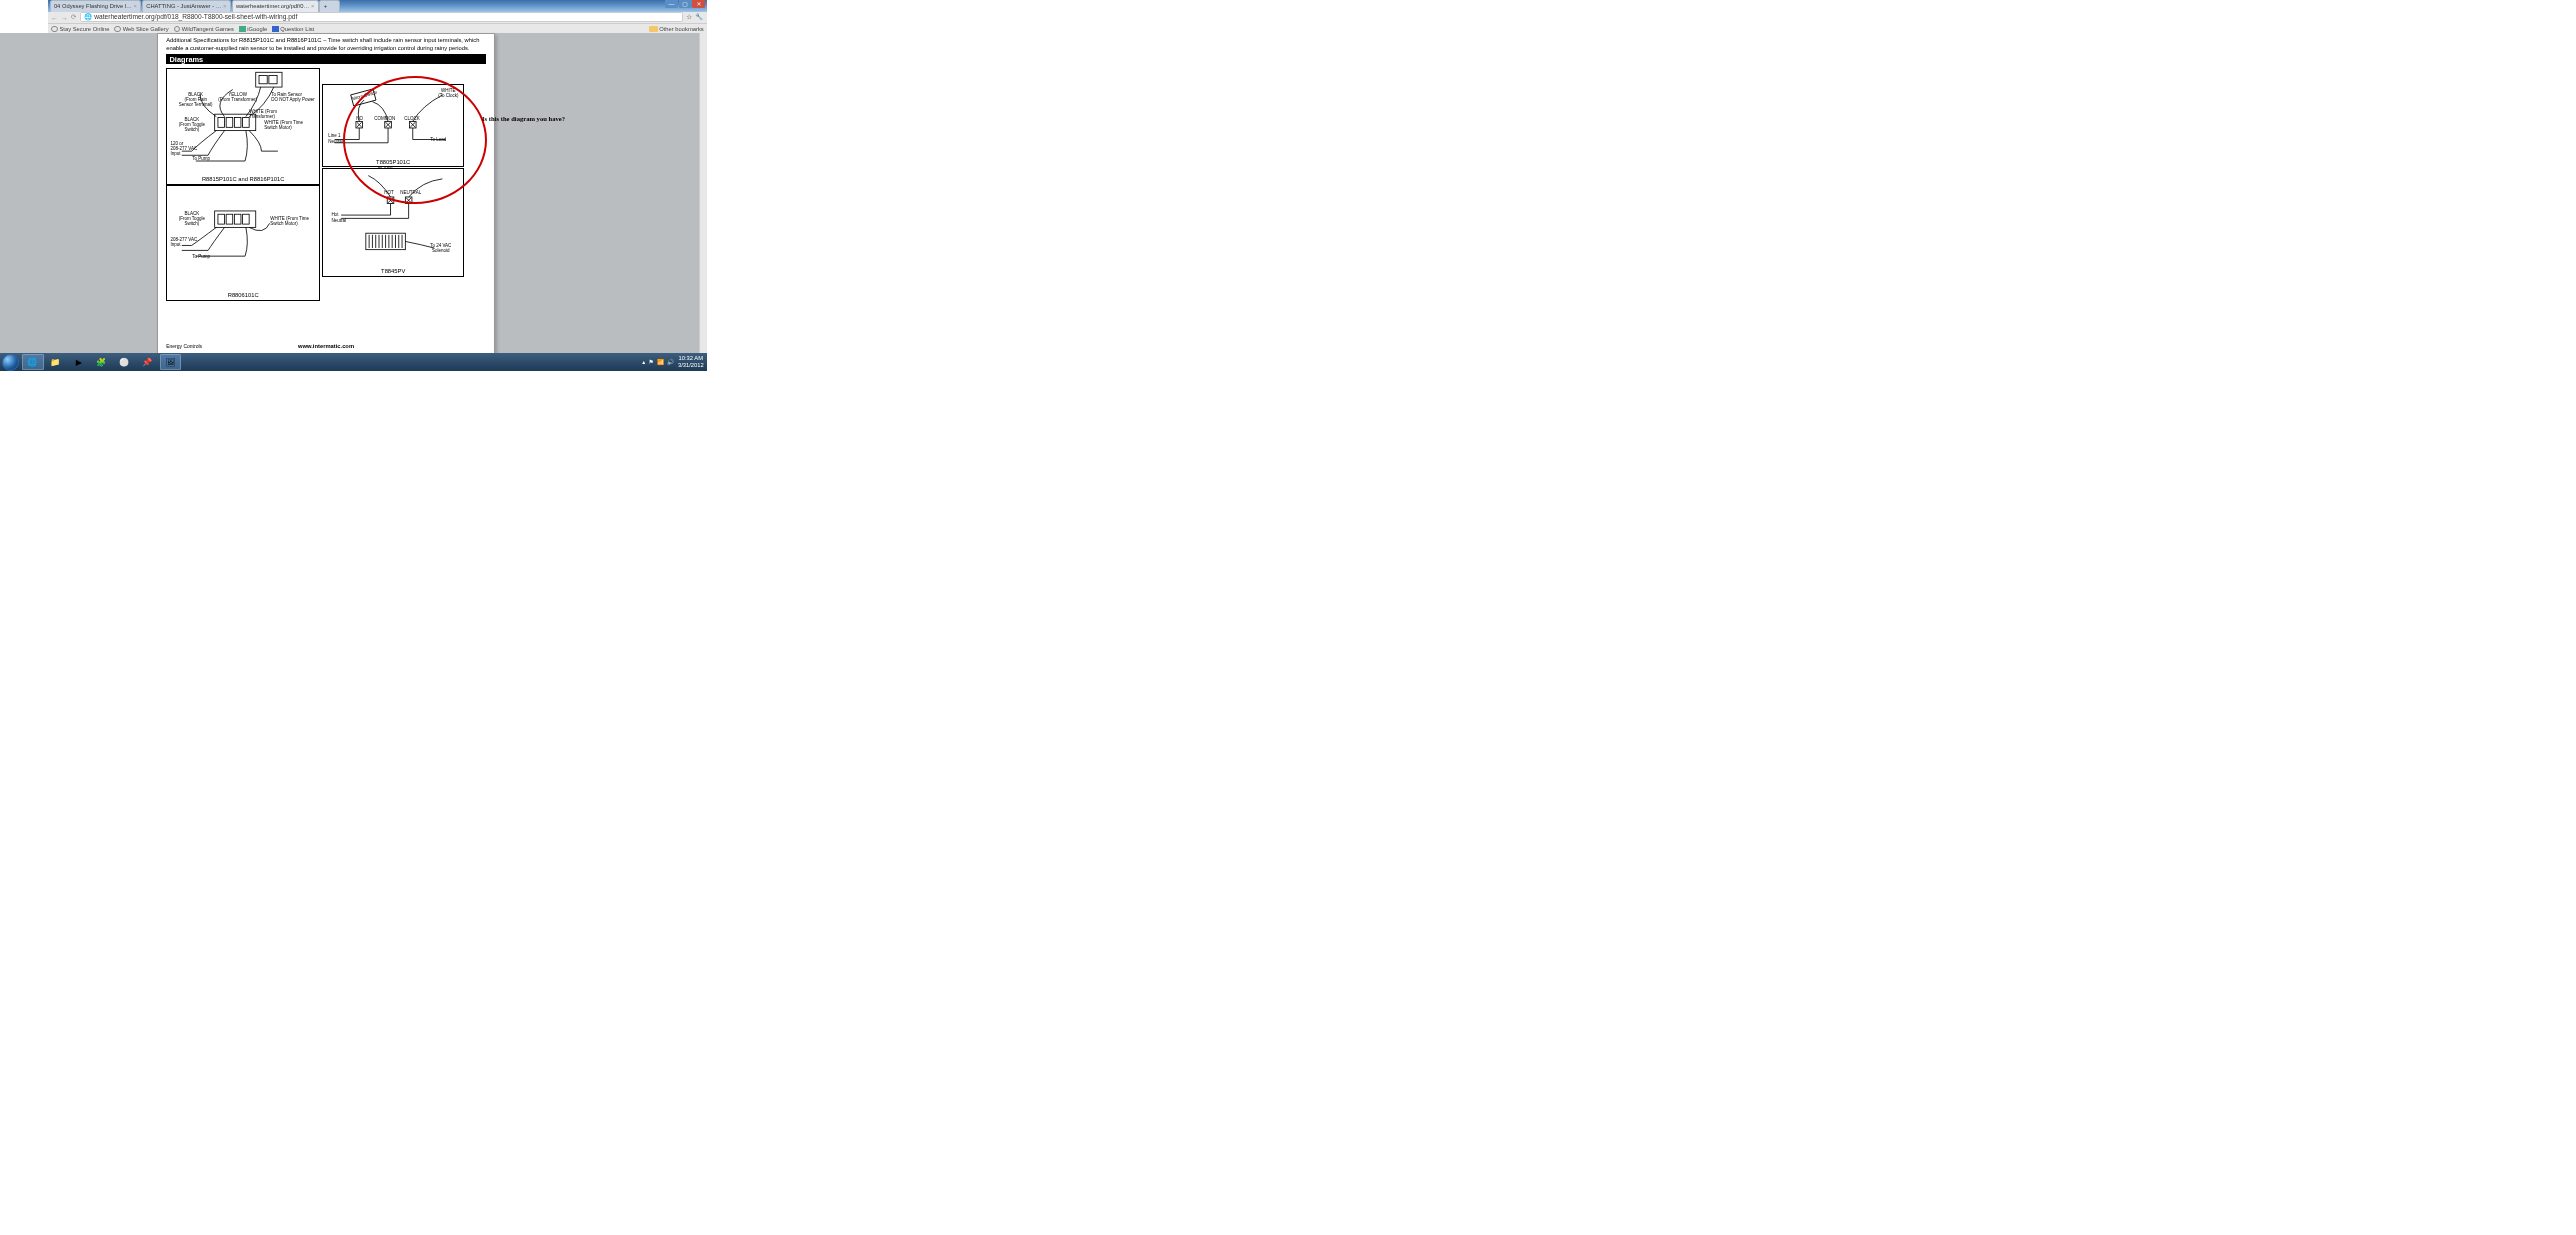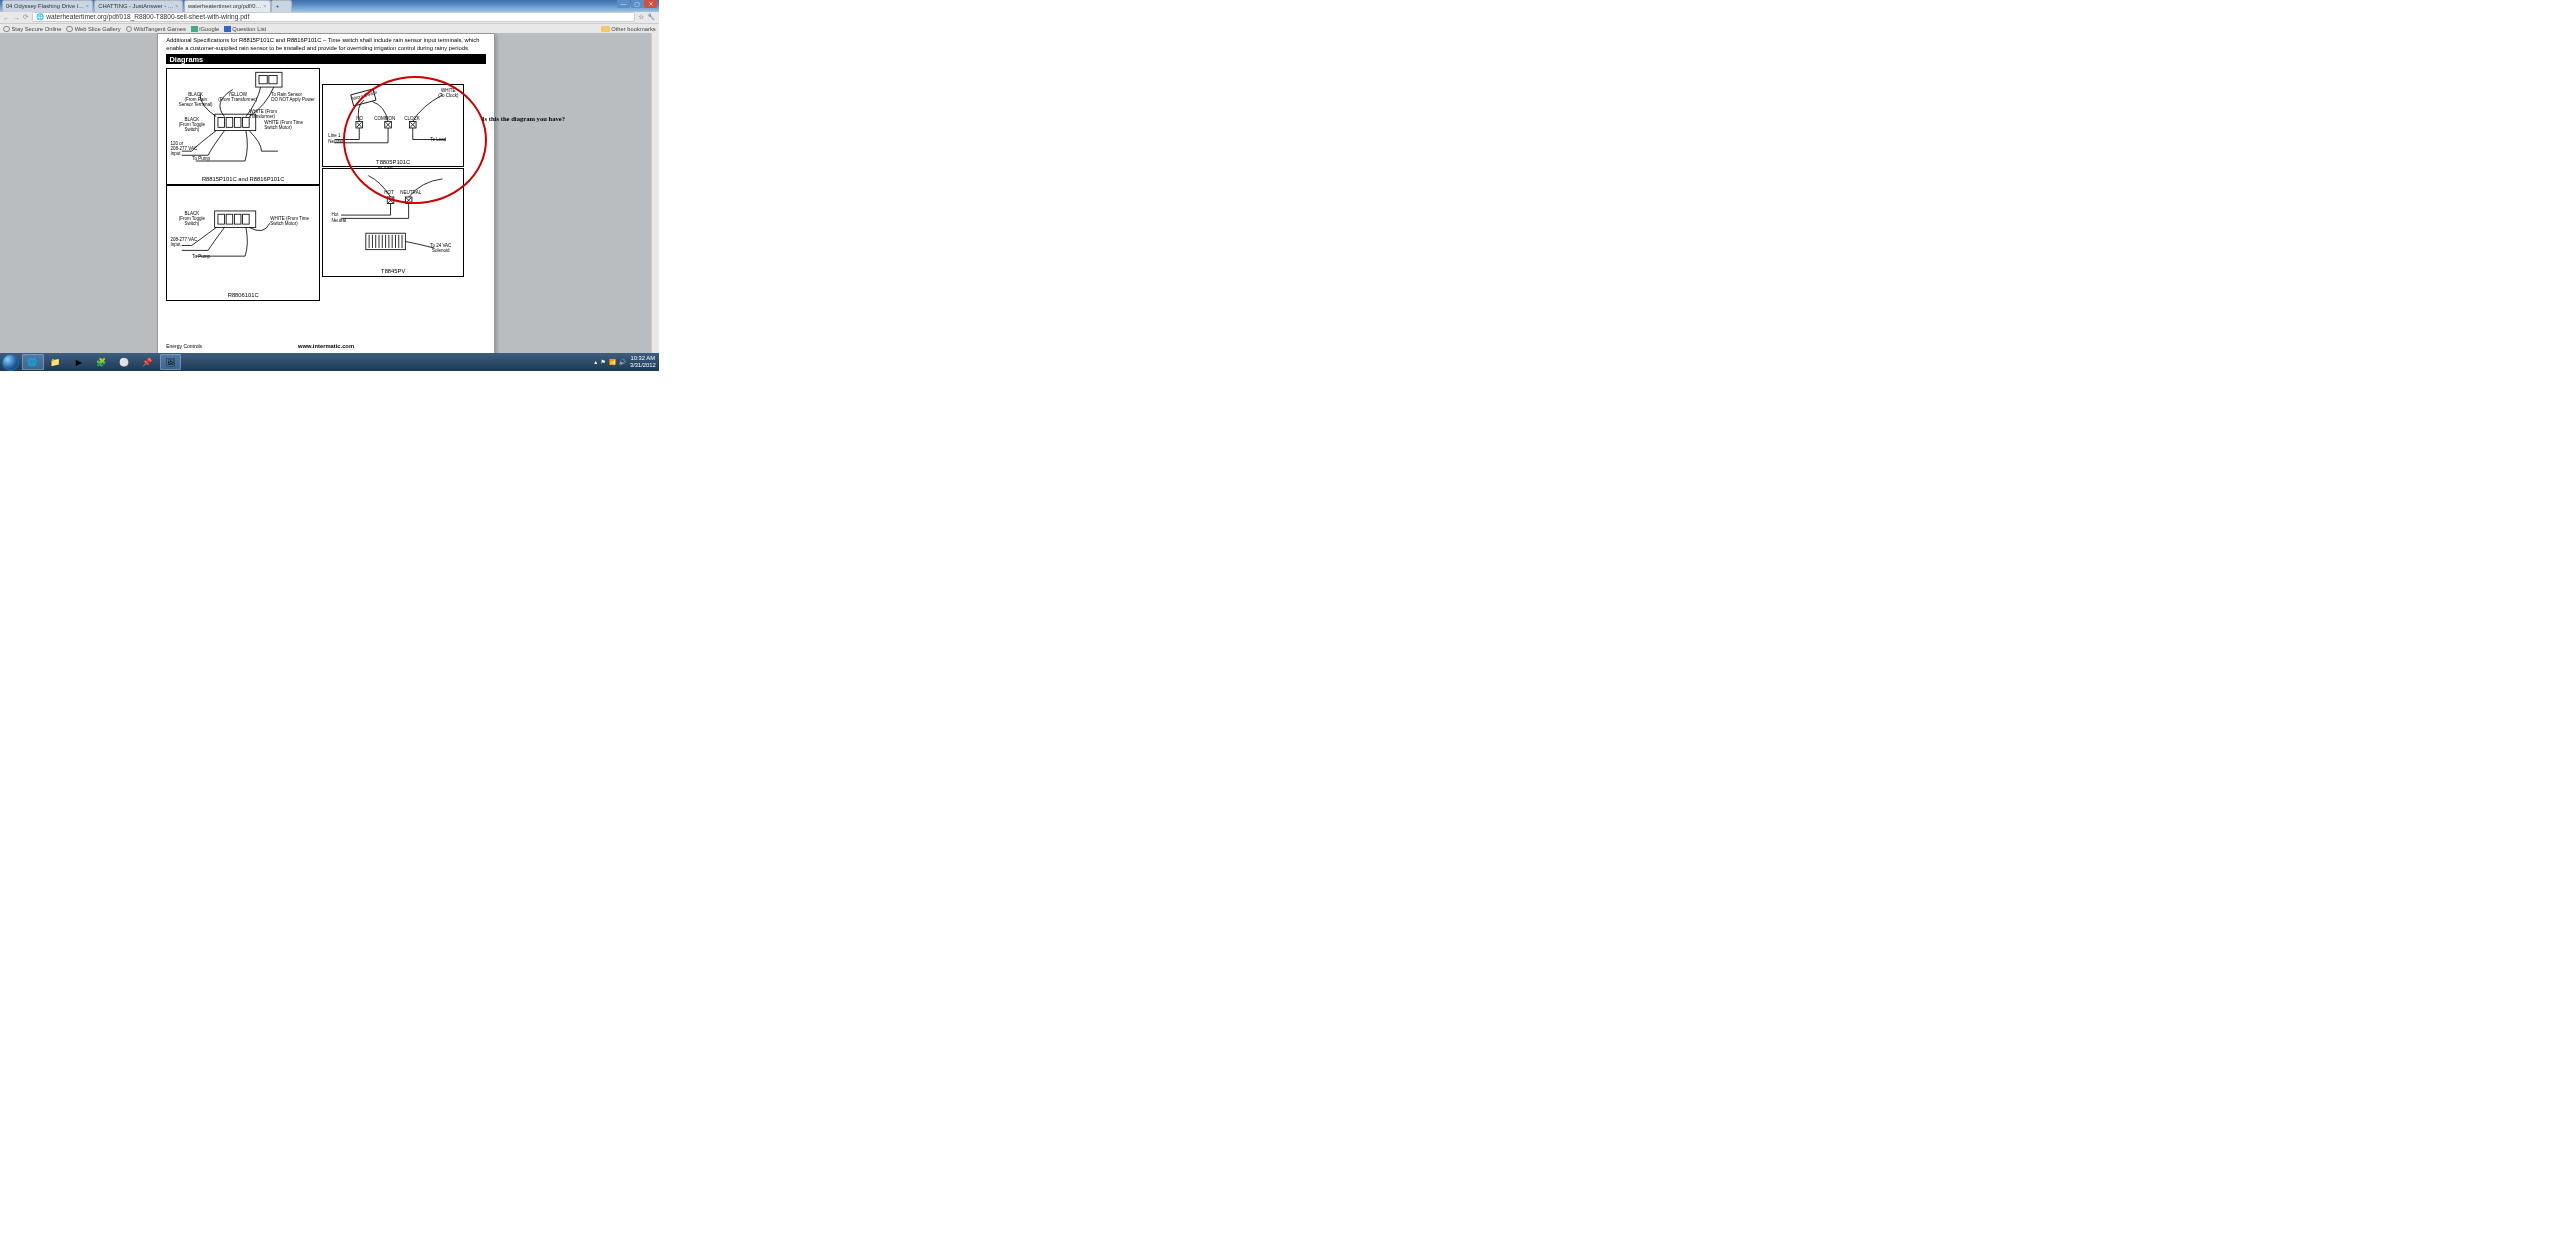--- a/index.html
+++ b/index.html
@@ -1,16 +1,16 @@
 <!DOCTYPE html>
 <html style="font-size:13px"><head>
 <meta charset="utf-8">
 <style>
   html,body{margin:0;padding:0;font-family:"Segoe UI",Tahoma,sans-serif;background:#fff;}
-  .screenshot{position:relative;width:659px;height:371px;background:#fff;overflow:hidden;}
+  .screenshot{position:relative;width:659px;height:371px;background:#fff;overflow:hidden;padding-left:48px;}
   
   .titlebar{height:11.5px;background:linear-gradient(#3a6ea5,#5a8dc4 40%,#9ec4e8);position:relative;}
   .tabs{position:absolute;left:1.6px;top:0;height:11.5px;display:flex;gap:0;}
   .tab{background:#e4e9ef;border:0.8px solid #a8b4c2;border-bottom:none;font-size:5.8px;line-height:9px;padding:0 3.3px;color:#333;border-radius:2.5px 2.5px 0 0;margin-right:0.8px;display:flex;align-items:center;gap:1.6px;white-space:nowrap;}
   .tab.inactive{background:#c9d5e2;}
   .tab .x{color:#999;font-size:5.8px;}
   .winbtns{position:absolute;right:1.6px;top:0;display:flex;}
   .winbtn{width:13px;height:8.2px;margin-left:0.8px;font-size:5.8px;line-height:8.2px;text-align:center;border-radius:0 0 1.6px 1.6px;color:#fff;}
   .min{background:#5a8dc4;}
   .max{background:#5a8dc4;}

